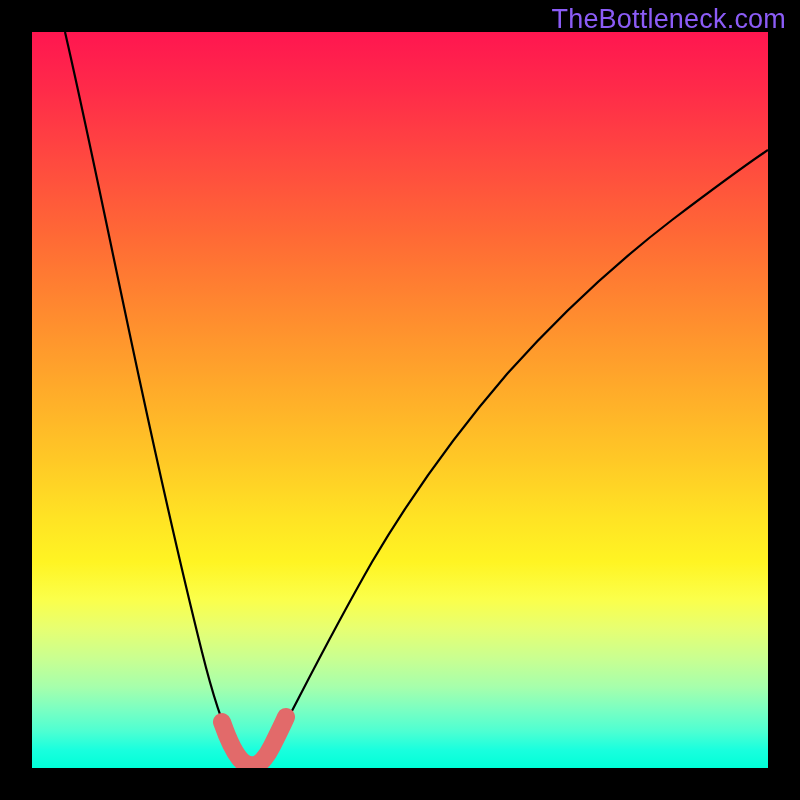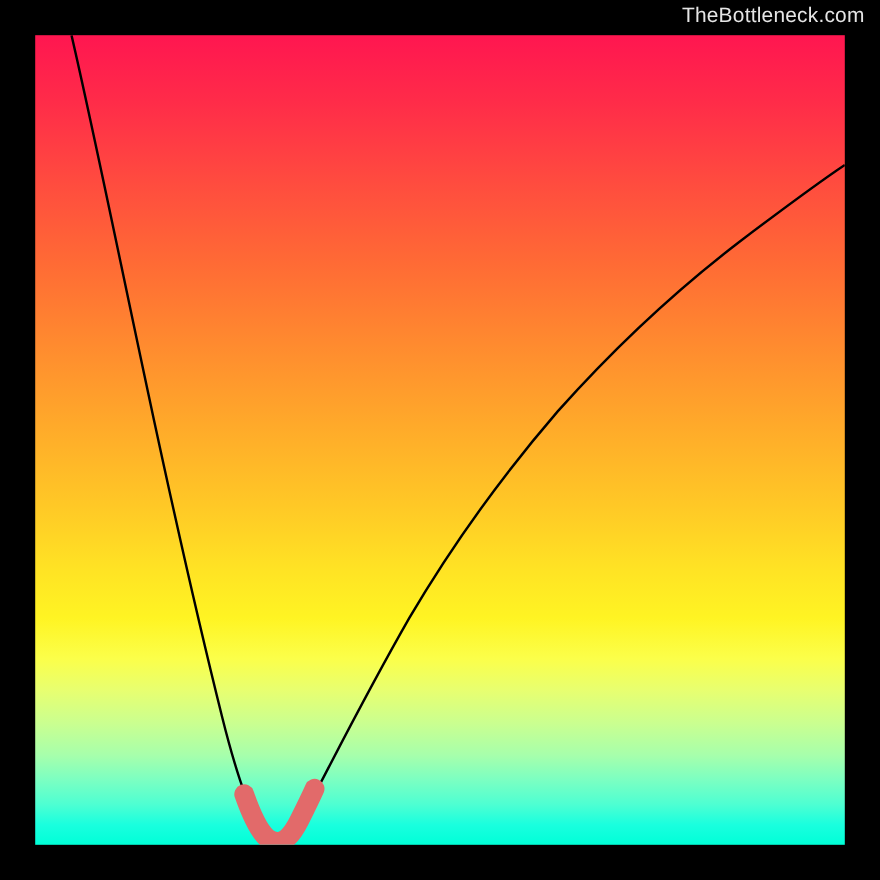--- a/index.html
+++ b/index.html
@@ -50,22 +50,22 @@
     position: absolute;
     left: 0;
     top: 0;
     width: 736px;
     height: 736px;
   }
   .watermark {
     position: absolute;
     top: 4px;
     right: 14px;
-    color: #e5e5e5;
-    font-size: 19px;
+    color: #8b5cf6;
+    font-size: 27px;
     letter-spacing: 0.2px;
     font-weight: 400;
   }
 </style>
 </head>
 <body>
 
 <div class="frame">
 
   <div class="plot-area">

